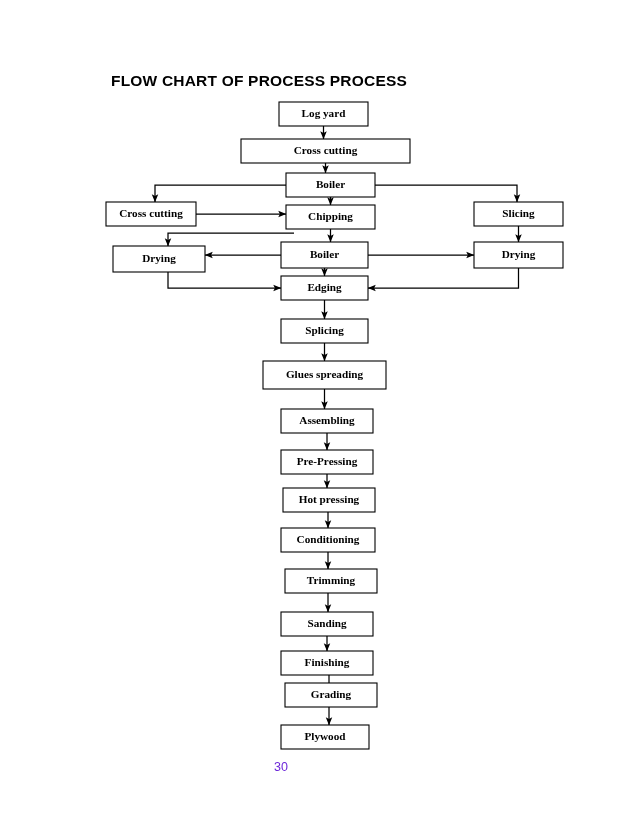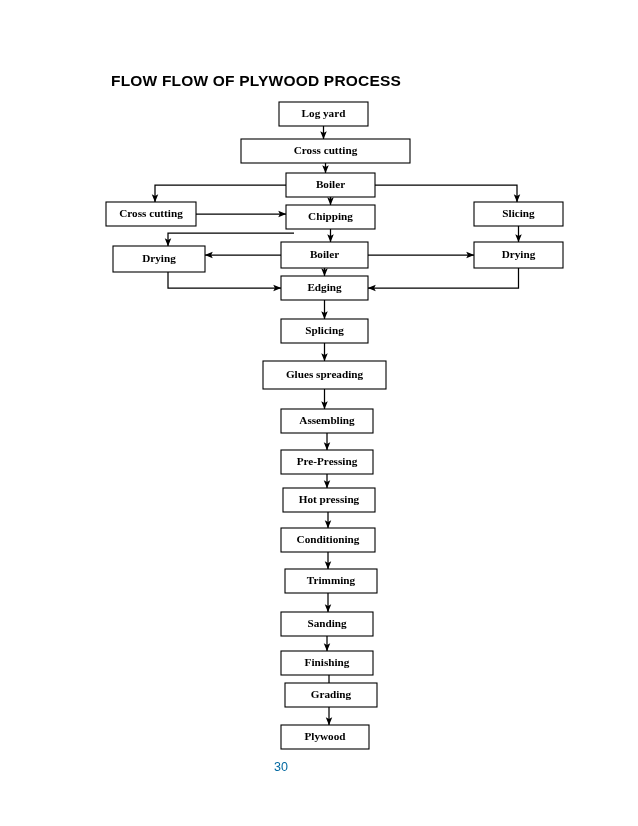--- a/index.html
+++ b/index.html
@@ -33,21 +33,21 @@
     white-space: nowrap;
   }
   #page-number {
     position: absolute;
     left: 0;
     top: 760px;
     width: 562px;
     text-align: center;
     font-family: "Liberation Sans", sans-serif;
     font-size: 12.5px;
-    color: #0369a1;
+    color: #6d28d9;
   }
   #flow-svg {
     position: absolute;
     left: 0;
     top: 0;
   }
   .node-box {
     fill: #ffffff;
     stroke: #000000;
     stroke-width: 1.1;
@@ -64,21 +64,21 @@
     stroke: #000000;
     stroke-width: 1.25;
     fill: none;
   }
 </style>
 </head>
 <body>
 
 <div id="page">
 
-  <div id="chart-title">FLOW FLOW OF PLYWOOD PROCESS</div>
+  <div id="chart-title">FLOW CHART OF PROCESS PROCESS</div>
 
   <svg id="flow-svg" width="638" height="826" viewBox="0 0 638 826">
     <defs>
       <marker id="arrowhead" markerWidth="7" markerHeight="7" refX="6.2" refY="3" orient="auto" markerUnits="strokeWidth">
         <path d="M0,0.4 L6.4,3 L0,5.6 L1.3,3 Z" fill="#000000"></path>
       </marker>
     </defs>
     <g id="edges-layer">
         <polyline class="conn" points="323.5,126 323.5,139" marker-end="url(#arrowhead)"></polyline>
         <polyline class="conn" points="325.5,163 325.5,173" marker-end="url(#arrowhead)"></polyline>

